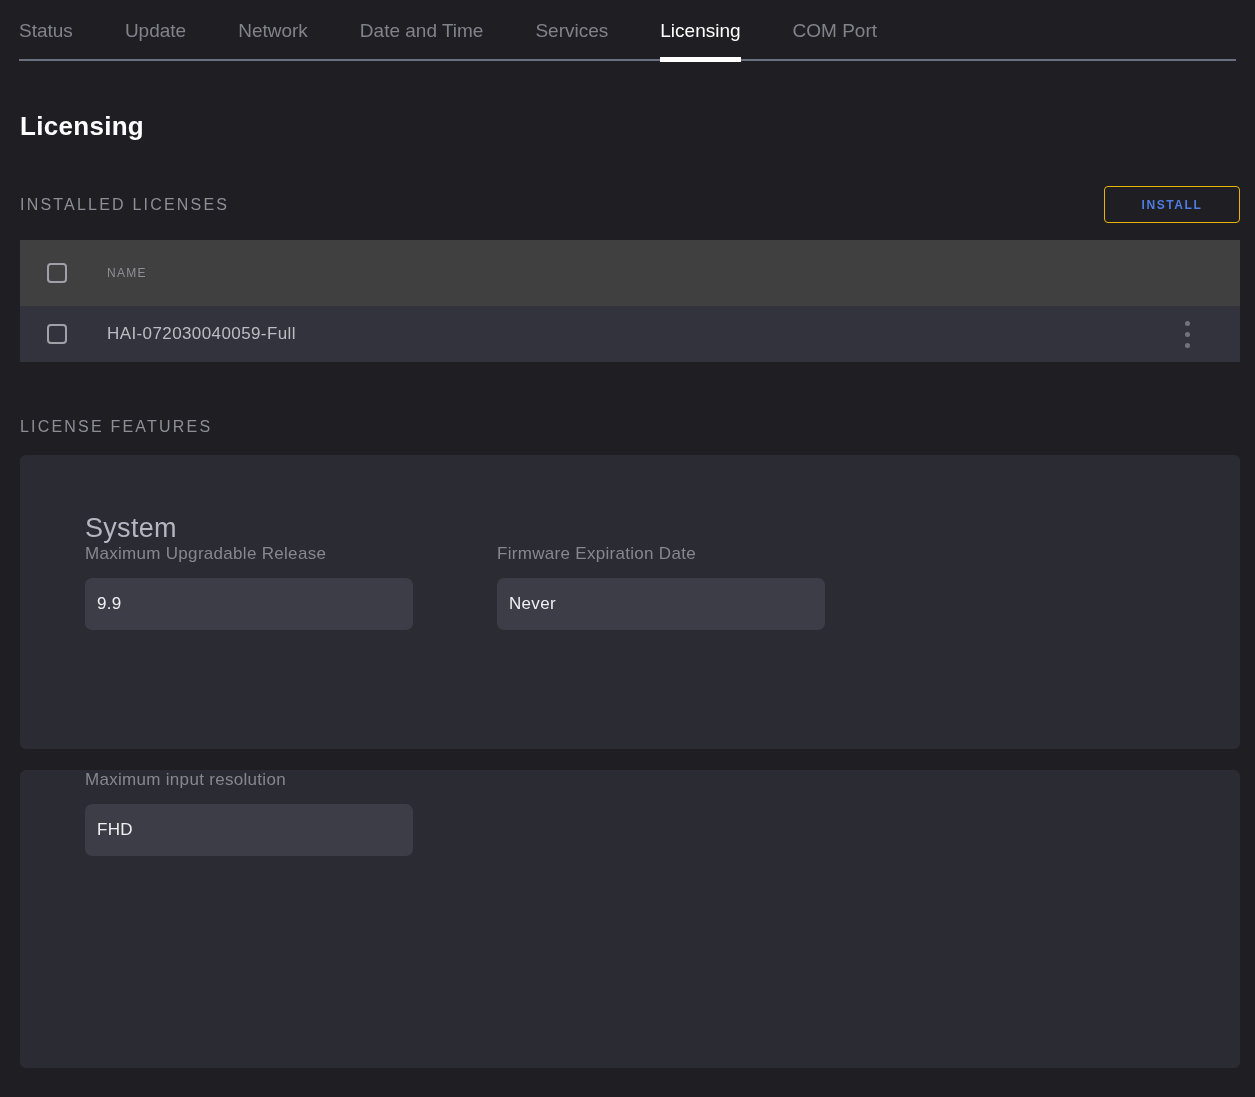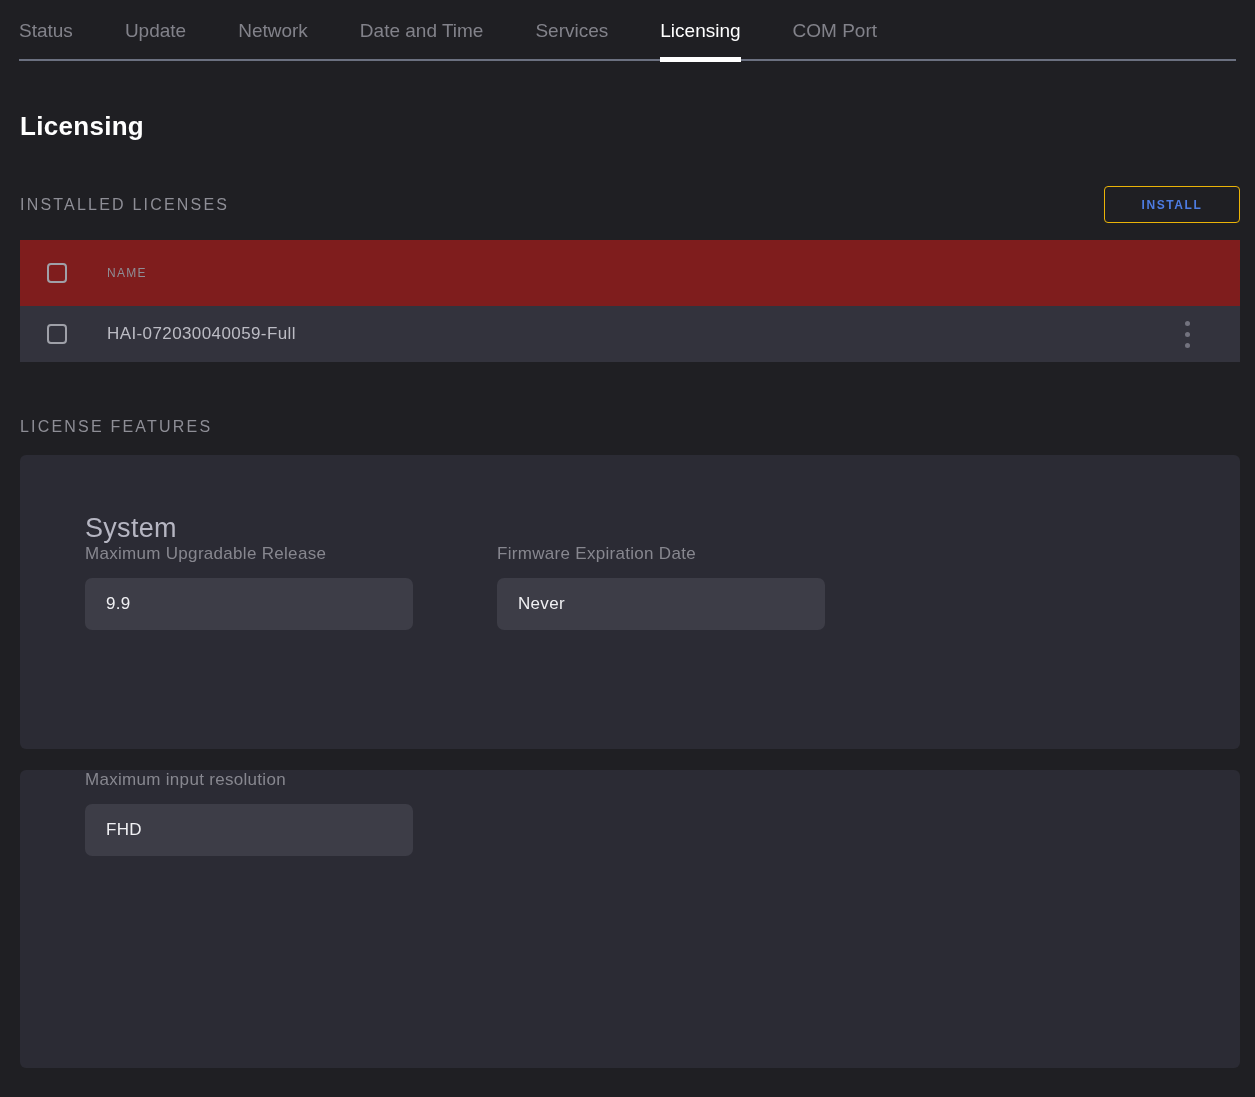--- a/index.html
+++ b/index.html
@@ -72,21 +72,21 @@
     font-size: 12px;
     font-weight: bold;
     letter-spacing: 1.6px;
     cursor: pointer;
   }
 
   
   .license-table { margin: 17px 15px 0 20px; }
   .table-header-row {
     height: 66px;
-    background: #7f1d1d;
+    background: #404040;
     display: flex;
     align-items: center;
   }
   .table-data-row {
     height: 56px;
     background: #33333d;
     display: flex;
     align-items: center;
   }
   .checkbox {
@@ -160,21 +160,21 @@
     letter-spacing: 0.3px;
   }
   .field-value-box {
     margin-top: 14px;
     width: 328px;
     height: 52px;
     background: #3d3d47;
     border-radius: 7px;
     display: flex;
     align-items: center;
-    padding-left: 21px;
+    padding-left: 12px;
     font-size: 17px;
     color: #f0f0f3;
     letter-spacing: 0.3px;
   }
 </style>
 </head>
 <body>
 
 <nav class="tabbar">
   <div class="tabs">

